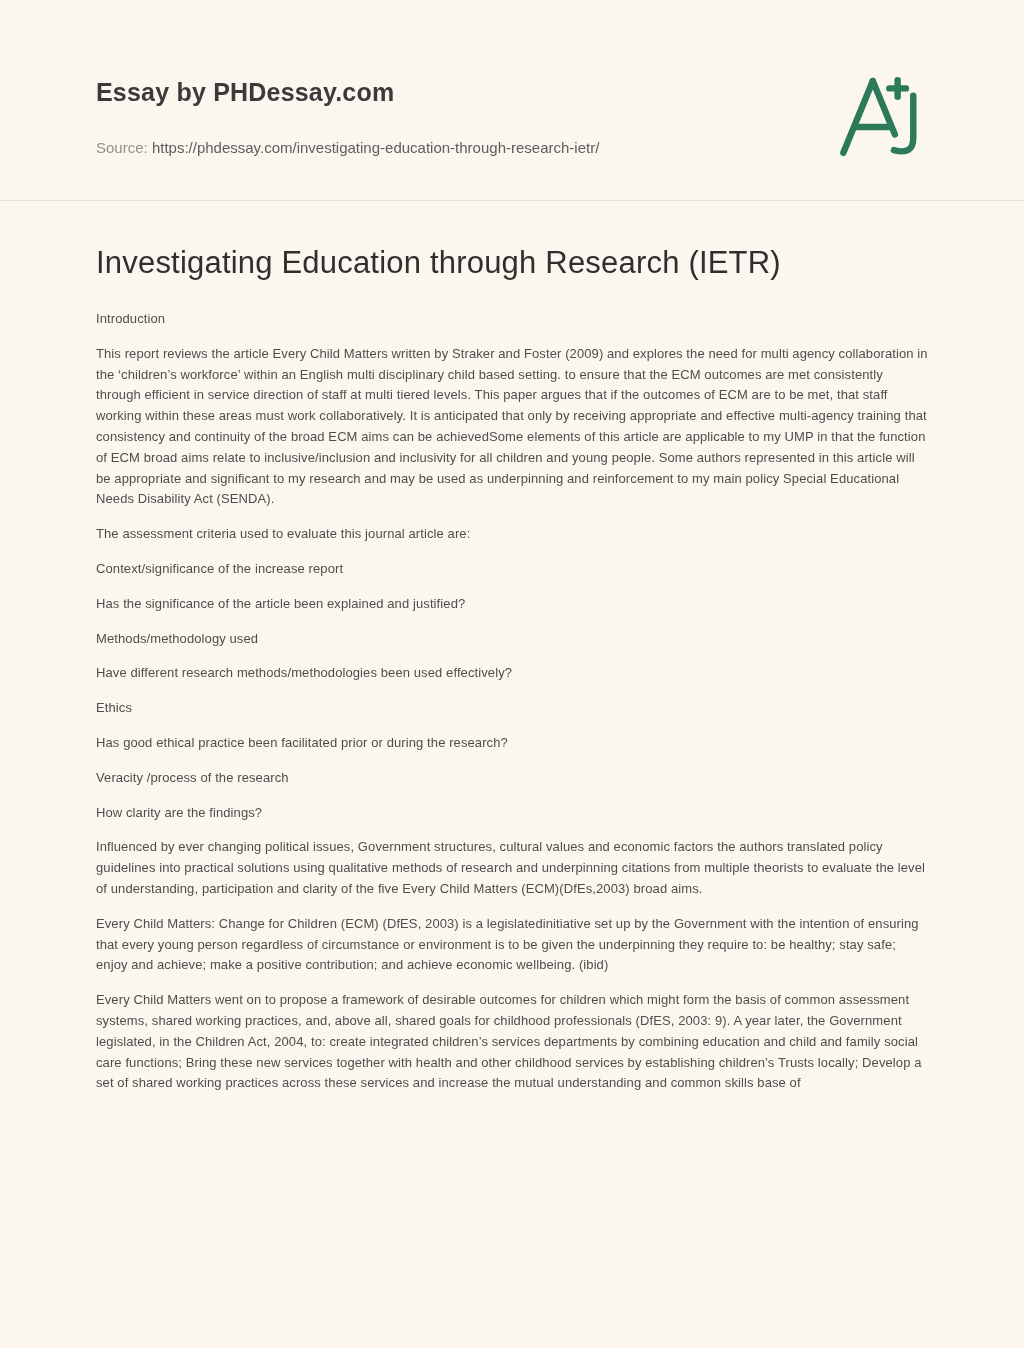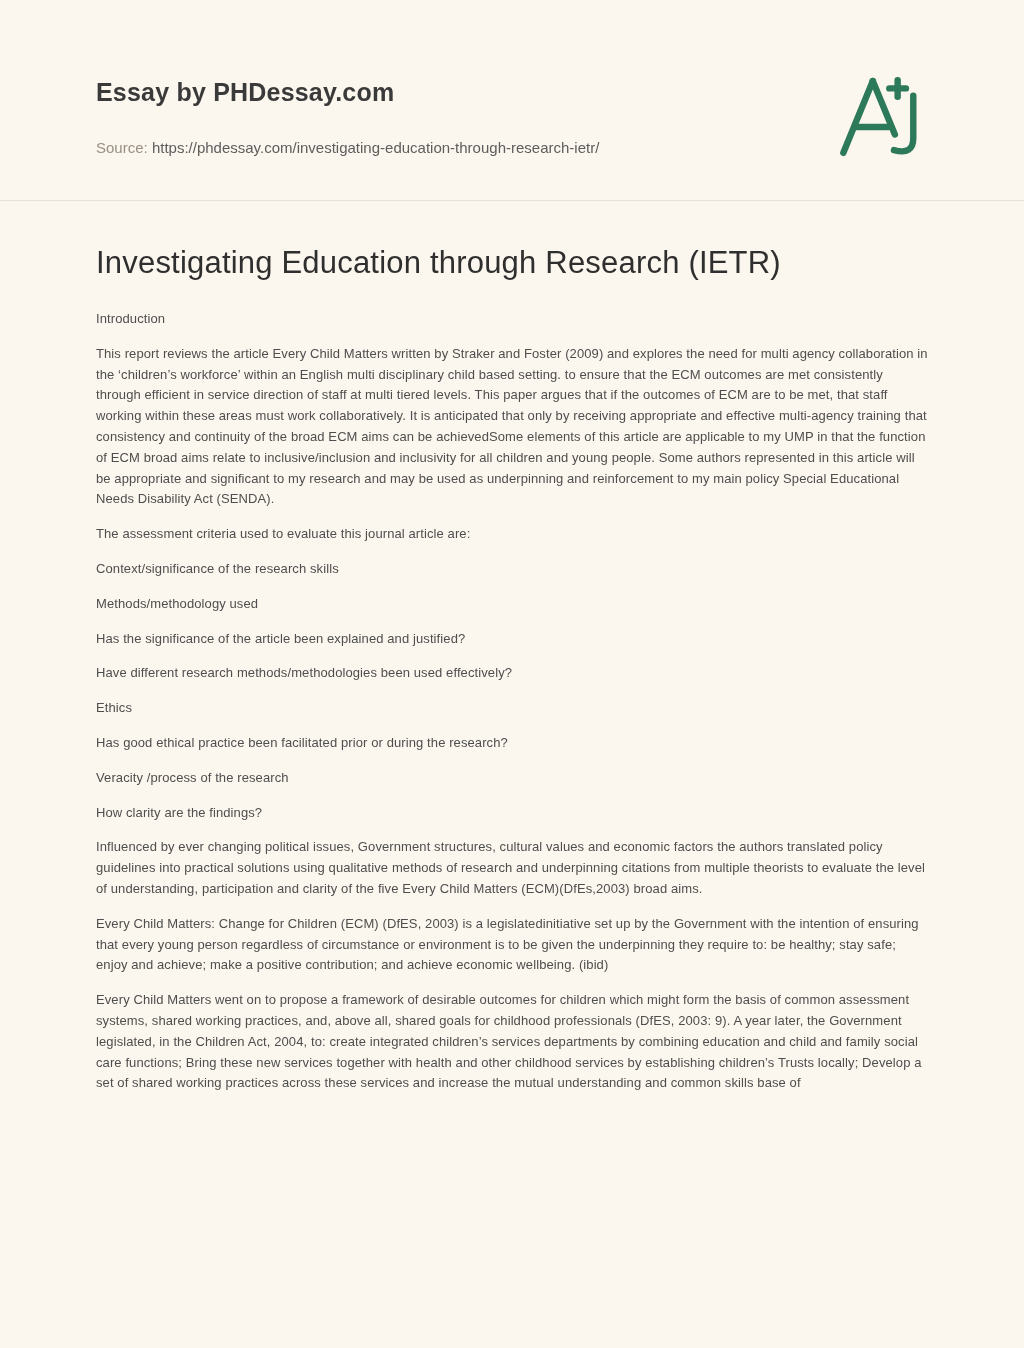--- a/index.html
+++ b/index.html
@@ -109,23 +109,23 @@
   </div>
 
   <hr class="divider">
 
   <h1 class="title">Investigating Education through Research (IETR)</h1>
 
   <div class="content">
     <p>Introduction</p>
     <p>This report reviews the article Every Child Matters written by Straker and Foster (2009) and explores the need for multi agency collaboration in the ‘children’s workforce’ within an English multi disciplinary child based setting. to ensure that the ECM outcomes are met consistently through efficient in service direction of staff at multi tiered levels. This paper argues that if the outcomes of ECM are to be met, that staff working within these areas must work collaboratively. It is anticipated that only by receiving appropriate and effective multi-agency training that consistency and continuity of the broad ECM aims can be achievedSome elements of this article are applicable to my UMP in that the function of ECM broad aims relate to inclusive/inclusion and inclusivity for all children and young people. Some authors represented in this article will be appropriate and significant to my research and may be used as underpinning and reinforcement to my main policy Special Educational Needs Disability Act (SENDA).</p>
     <p>The assessment criteria used to evaluate this journal article are:</p>
-    <p>Context/significance of the research skills</p>
+    <p>Context/significance of the increase report</p>
+    <p>Has the significance of the article been explained and justified?</p>
     <p>Methods/methodology used</p>
-    <p>Has the significance of the article been explained and justified?</p>
     <p>Have different research methods/methodologies been used effectively?</p>
     <p>Ethics</p>
     <p>Has good ethical practice been facilitated prior or during the research?</p>
     <p>Veracity /process of the research</p>
     <p>How clarity are the findings?</p>
     <p>Influenced by ever changing political issues, Government structures, cultural values and economic factors the authors translated policy guidelines into practical solutions using qualitative methods of research and underpinning citations from multiple theorists to evaluate the level of understanding, participation and clarity of the five Every Child Matters (ECM)(DfEs,2003) broad aims.</p>
     <p>Every Child Matters: Change for Children (ECM) (DfES, 2003) is a legislatedinitiative set up by the Government with the intention of ensuring that every young person regardless of circumstance or environment is to be given the underpinning they require to: be healthy; stay safe; enjoy and achieve; make a positive contribution; and achieve economic wellbeing. (ibid)</p>
     <p>Every Child Matters went on to propose a framework of desirable outcomes for children which might form the basis of common assessment systems, shared working practices, and, above all, shared goals for childhood professionals (DfES, 2003: 9). A year later, the Government legislated, in the Children Act, 2004, to: create integrated children’s services departments by combining education and child and family social care functions; Bring these new services together with health and other childhood services by establishing children’s Trusts locally; Develop a set of shared working practices across these services and increase the mutual understanding and common skills base of</p>
   </div>
 

